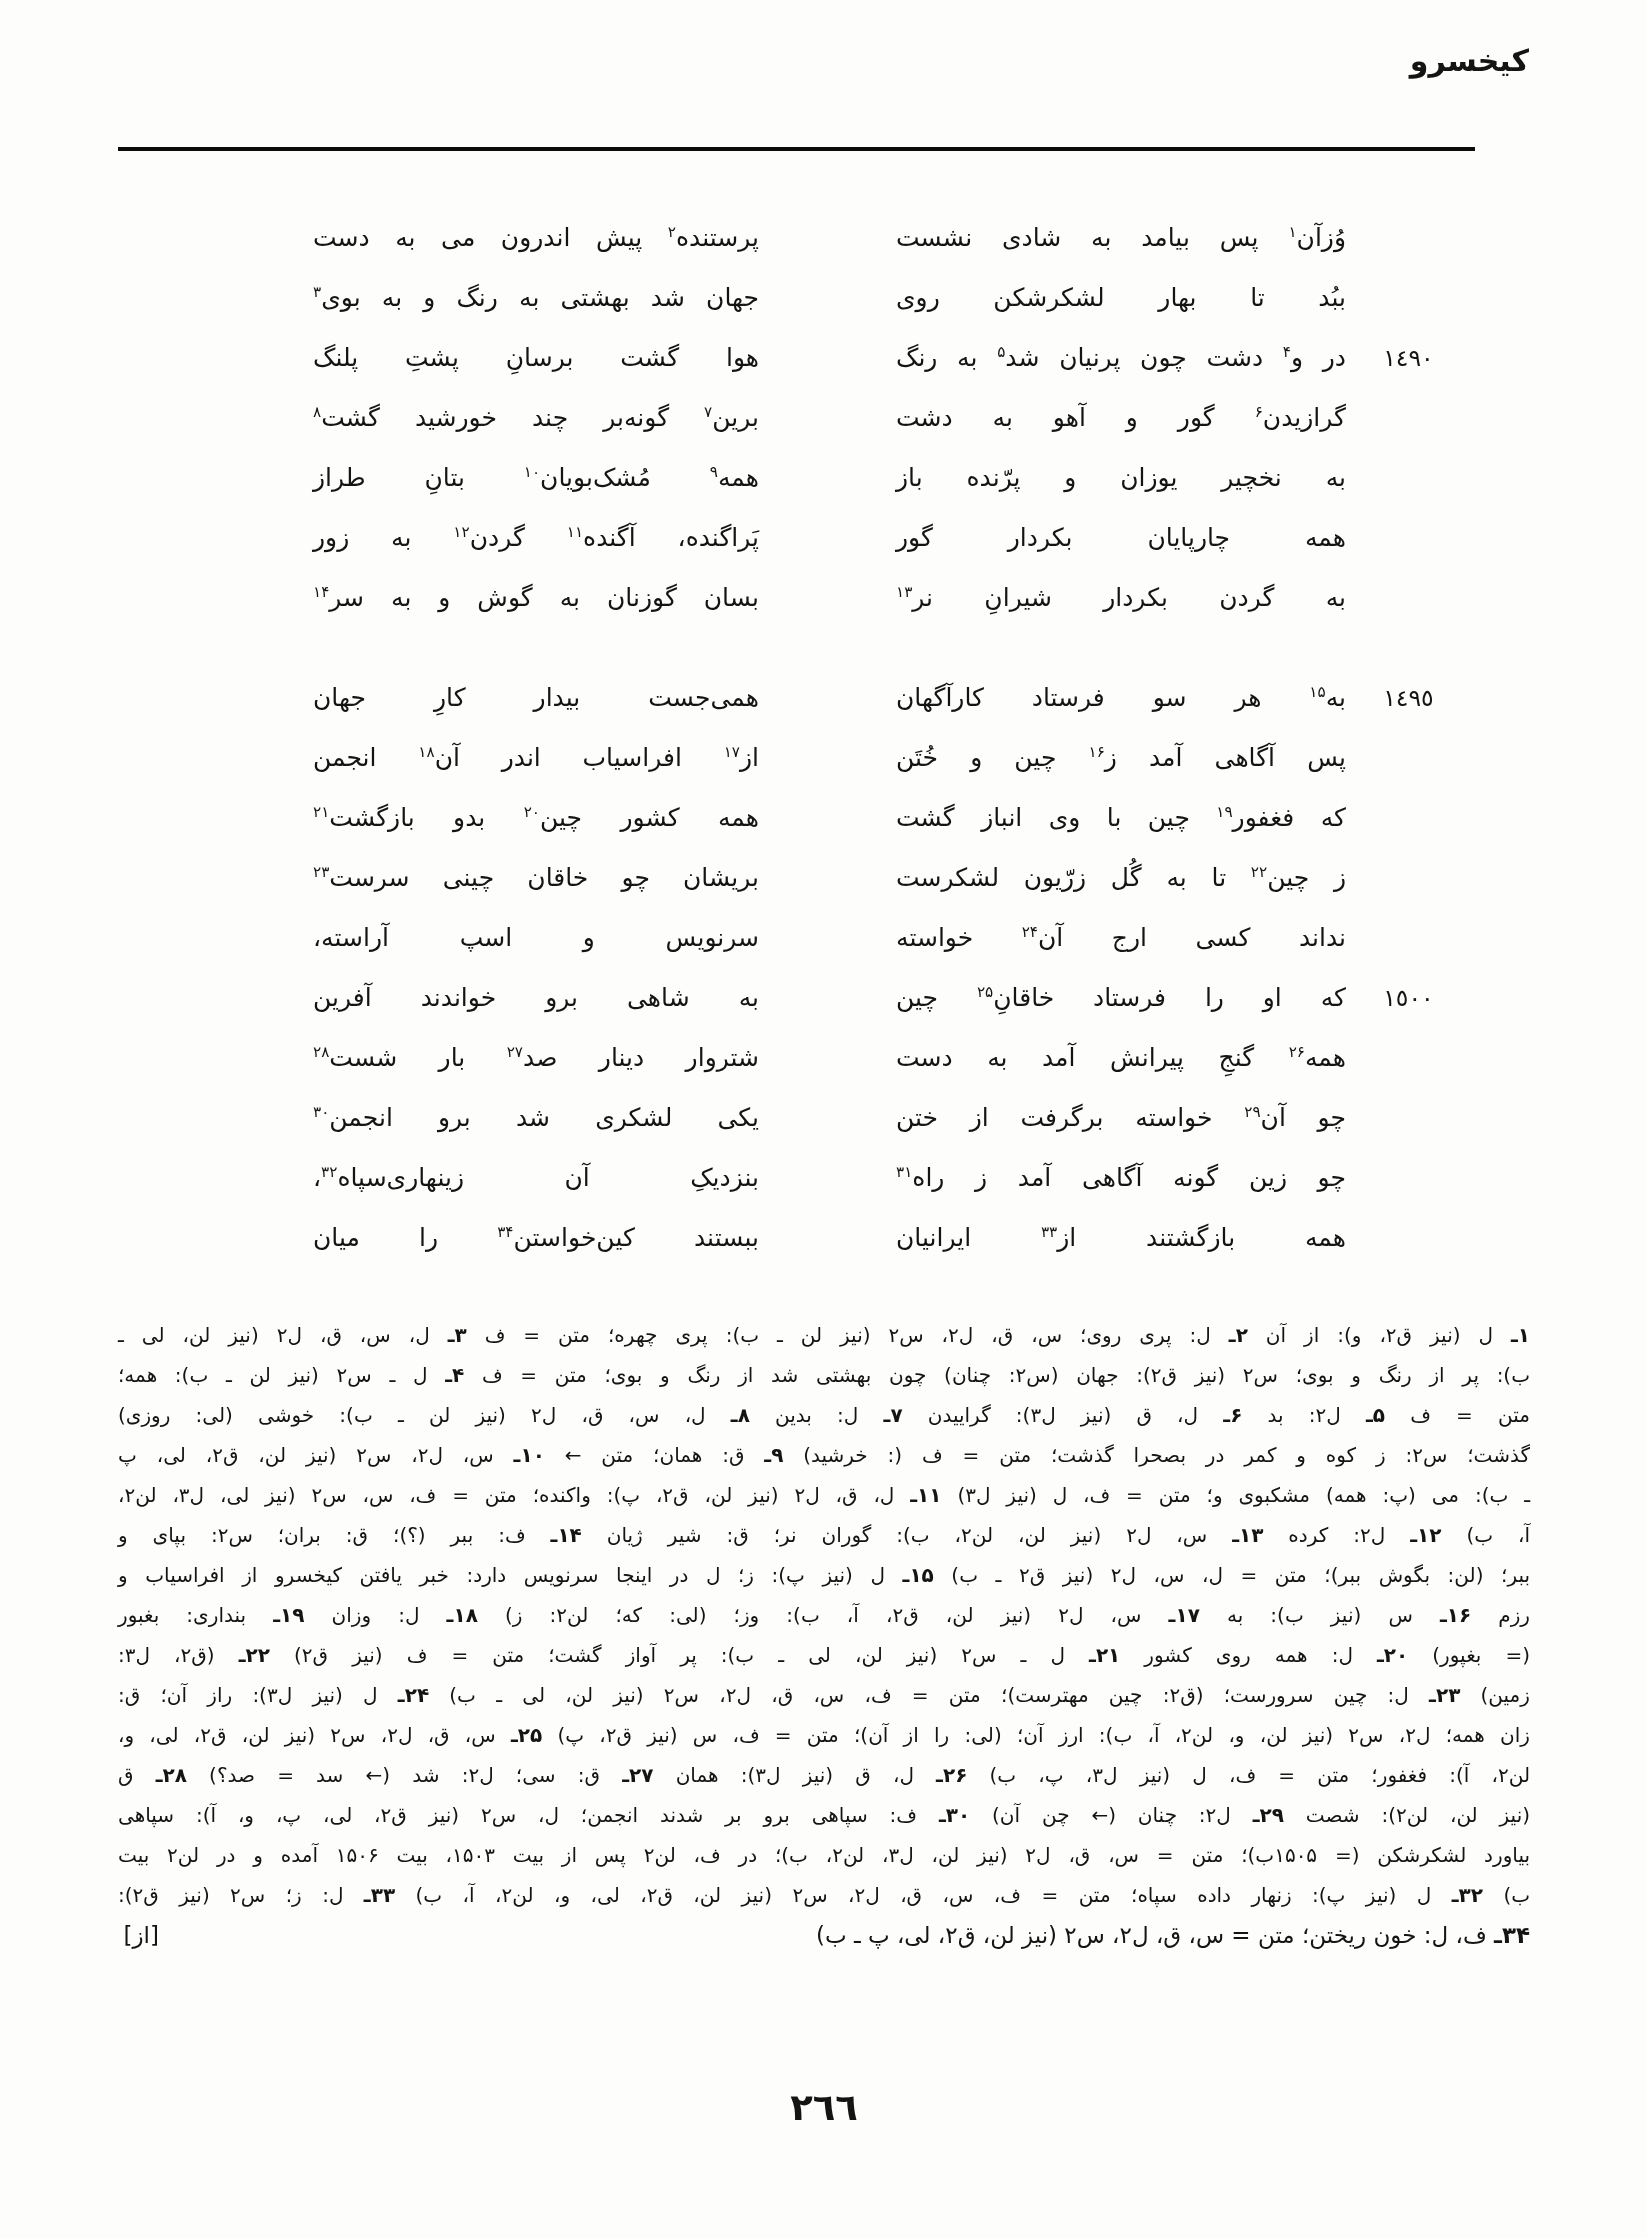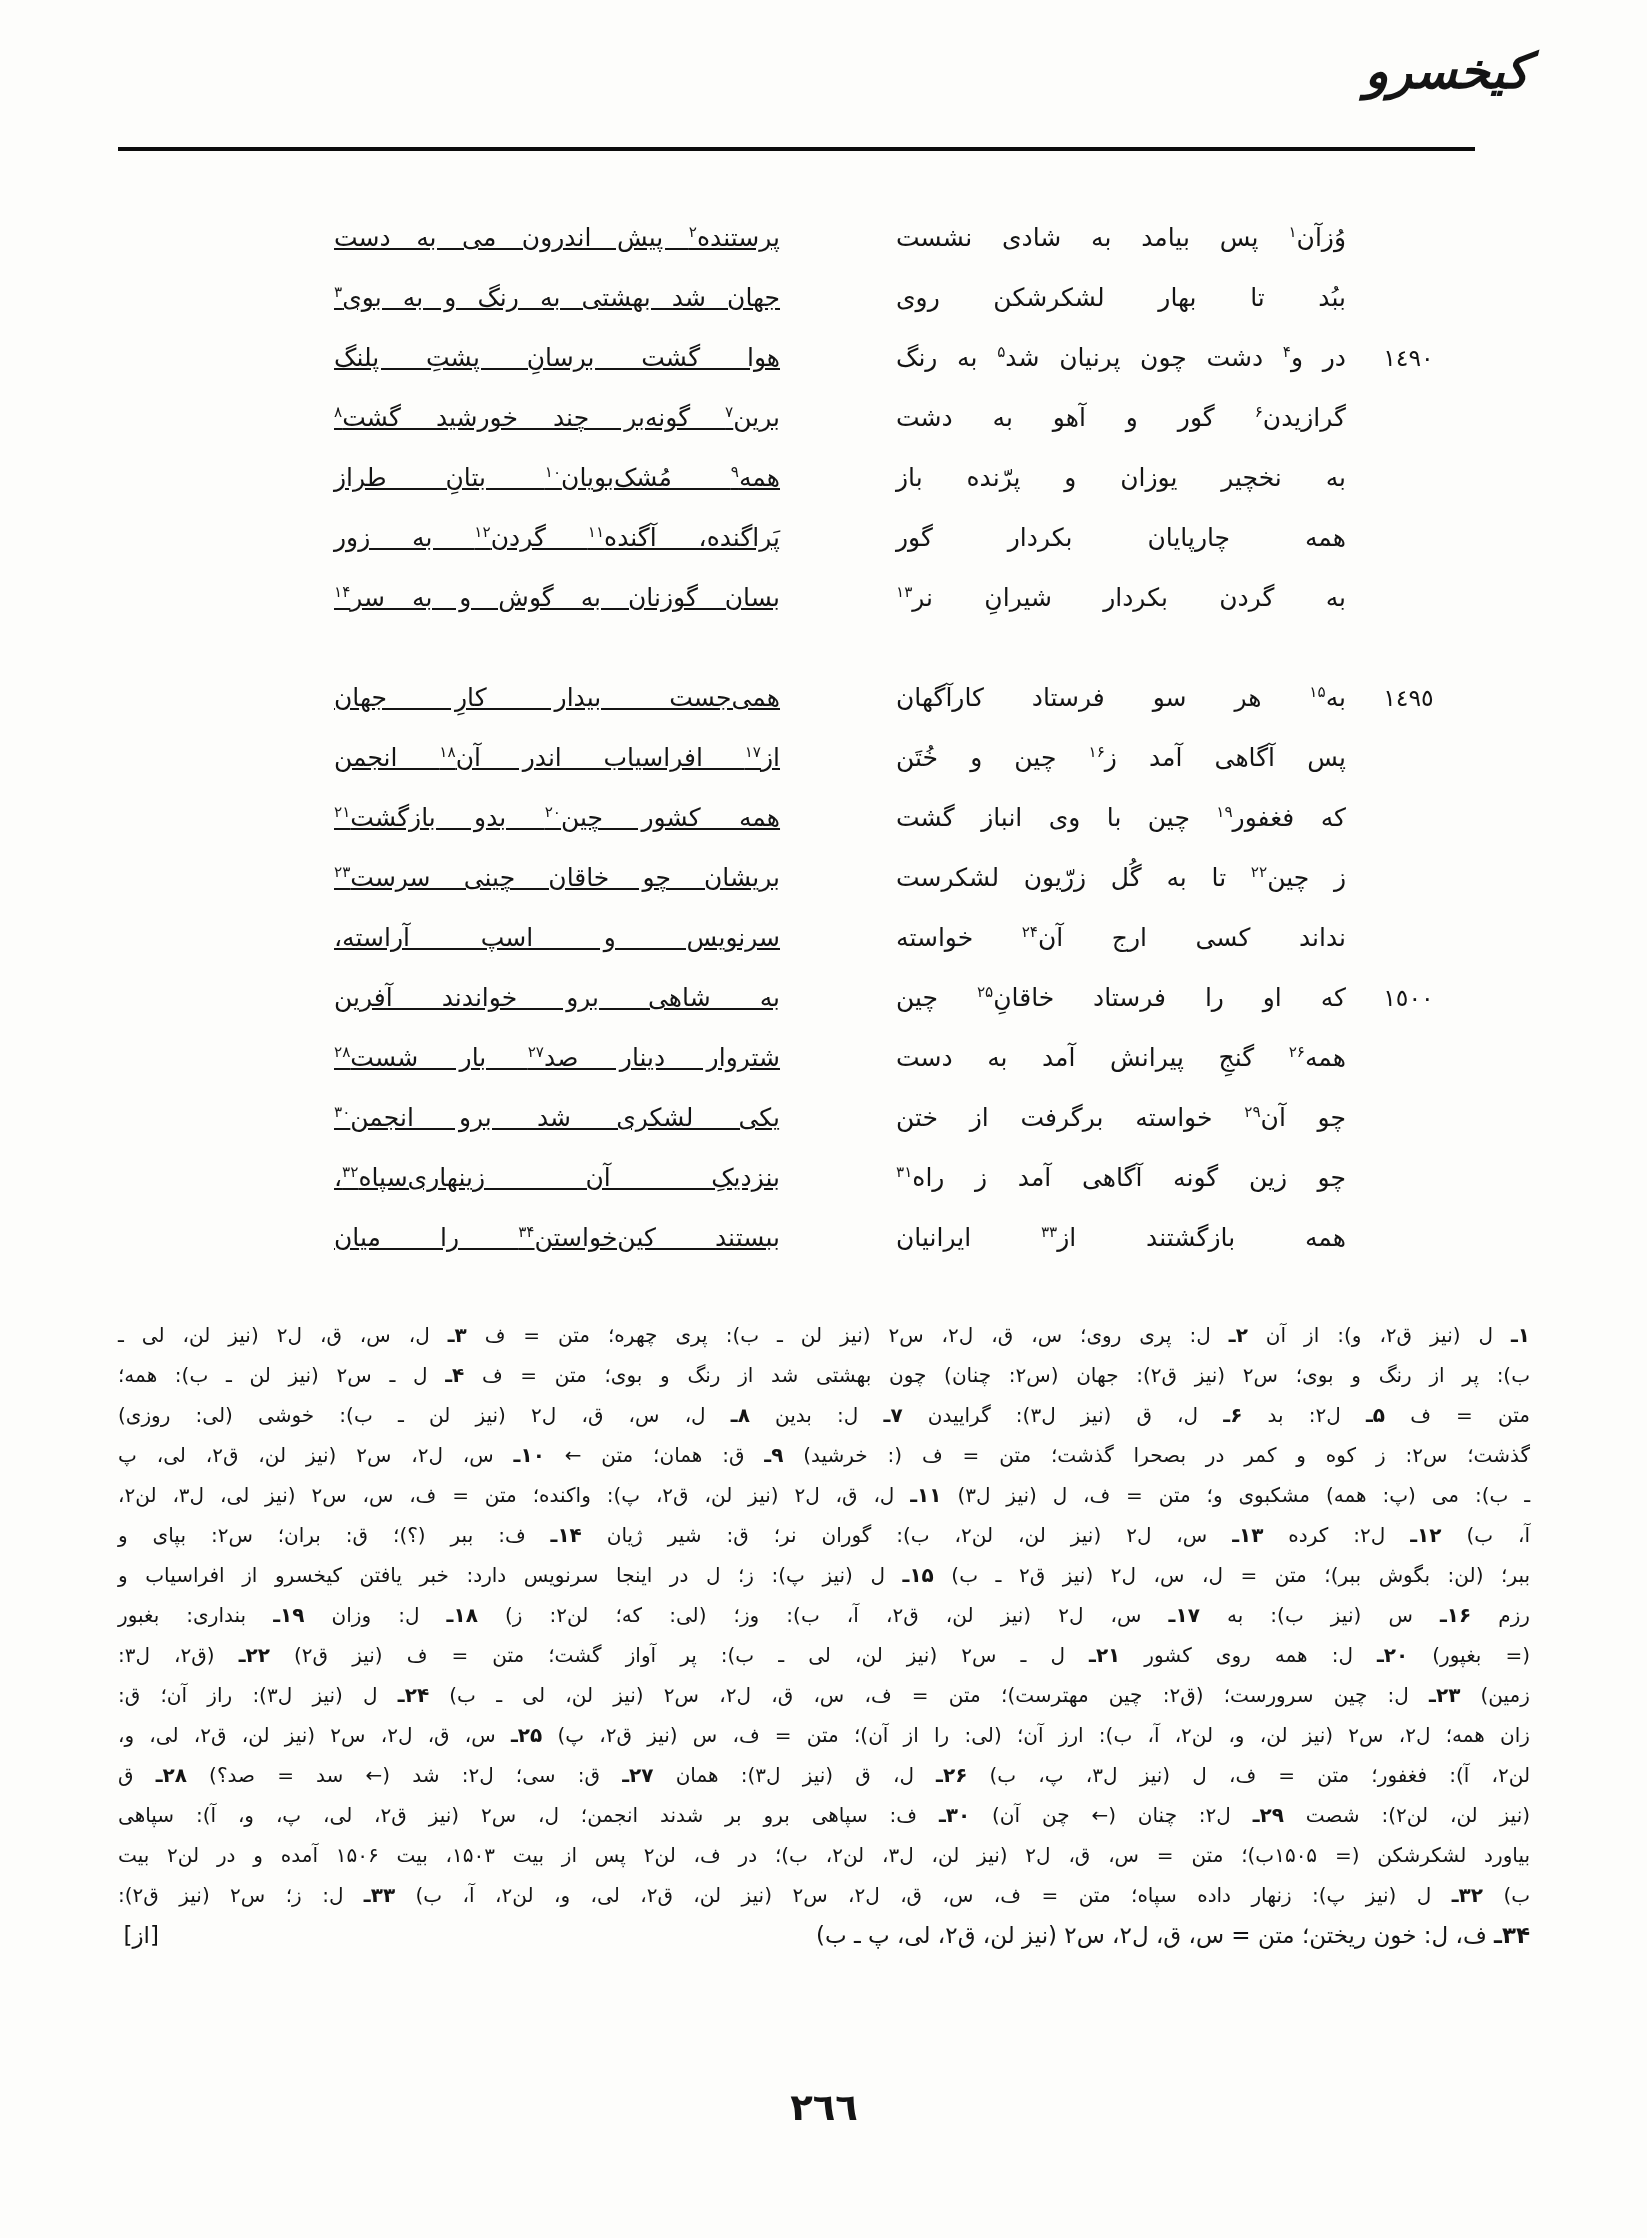--- a/index.html
+++ b/index.html
@@ -6,40 +6,39 @@
   .page{
     position:relative;
     width:1648px;height:2239px;
     background:#fdfdfb;
     font-family:"DejaVu Sans",sans-serif;
     color:#141414;
     overflow:hidden;
   }
   .header-title{
     position:absolute;top:43px;right:119px;
-    font-size:49px;font-weight:bold;
+    font-size:30px;font-weight:bold;
     direction:rtl;
-    font-style:italic;
   }
   .header-rule{
     position:absolute;top:147px;left:118px;
     width:1357px;height:3.5px;background:#0c0c0c;
   }
   .poem-block{position:absolute;left:0;width:1648px;}
   .poem-block.b1{top:208px;}
   .poem-block.b2{top:668px;}
   .verse-row{position:relative;height:60px;}
   .hemi{
     position:absolute;top:0;height:60px;line-height:60px;
     direction:rtl;
     font-size:25px;
     text-align:justify;text-align-last:justify;text-justify:inter-word;
     white-space:normal;overflow:visible;
   }
-  .hemi-left{left:334px;width:446px;text-decoration:underline;}
+  .hemi-left{left:313px;width:446px;}
   .hemi-right{left:896px;width:450px;}
   .verse-num{
     position:absolute;top:0;left:1374px;width:69px;height:60px;line-height:60px;
     font-size:23.5px;text-align:center;direction:rtl;
   }
   .hemi sup{font-size:15.2px;line-height:0;vertical-align:super;}
   .footnotes{
     position:absolute;top:1315px;left:118px;width:1412px;
     direction:rtl;
   }

